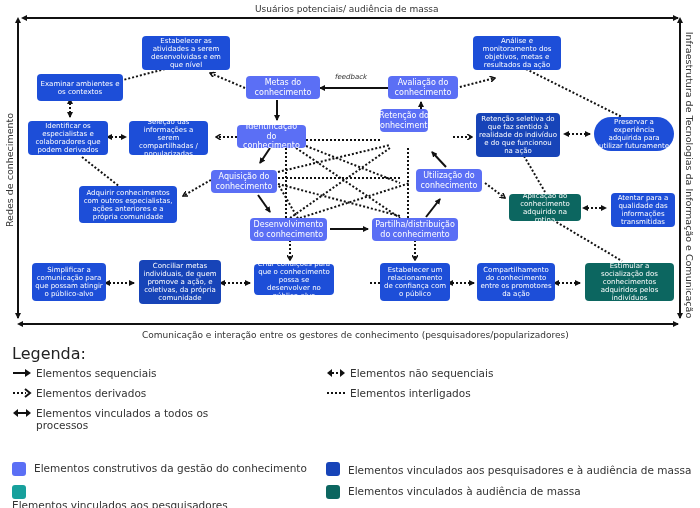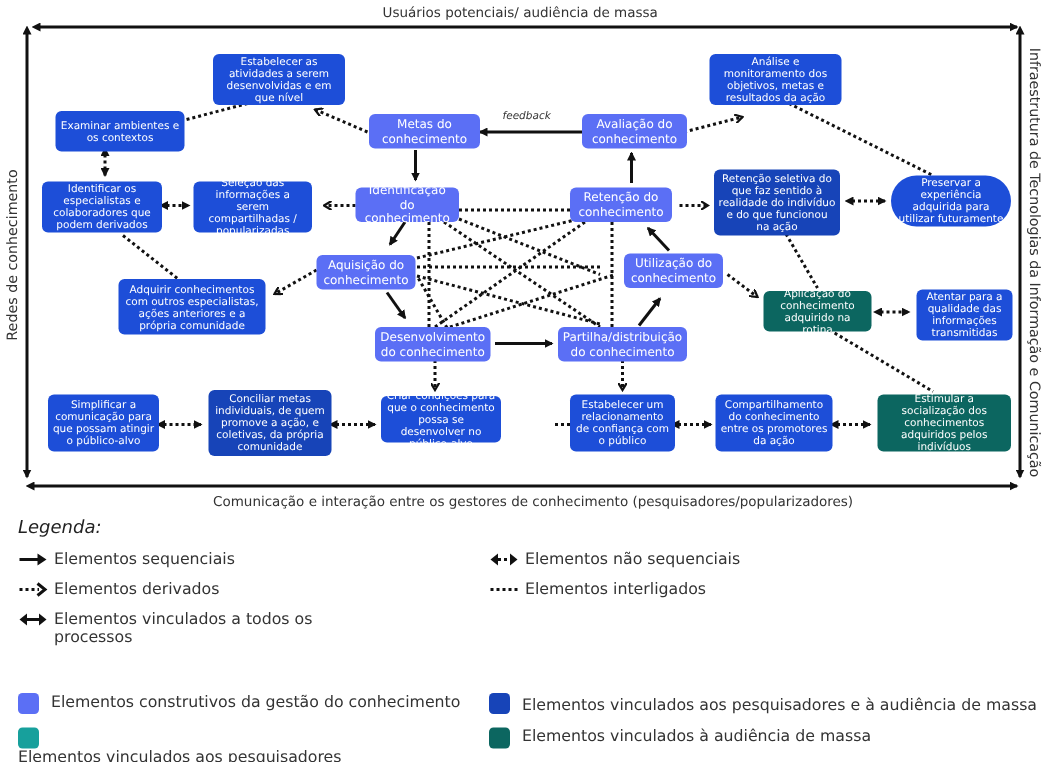--- a/index.html
+++ b/index.html
@@ -9,21 +9,21 @@
   .vlabel-left span { position: absolute; left: 50%; top: 50%; transform: translate(-50%,-50%) rotate(-90deg); white-space: nowrap; font-size: 9.5px; color: #333; }
   .vlabel-right { position: absolute; left: 682px; top: 30px; width: 14px; height: 290px; }
   .vlabel-right span { position: absolute; left: 50%; top: 50%; transform: translate(-50%,-50%) rotate(90deg); white-space: nowrap; font-size: 9.5px; color: #333; }
   .node { position: absolute; border-radius: 4px; color: #fff; font-size: 7px; line-height: 8px; text-align: center; display: flex; align-items: center; justify-content: center; padding: 1px 3px; box-sizing: border-box; }
   .c-construct { background: #5b6ff5; font-size: 8px; line-height: 9.5px; }
   .c-research { background: #1d4ed8; }
   .c-both { background: #1744b8; }
   .c-mass { background: #0c6660; }
   svg.links { position: absolute; left: 0; top: 0; }
   .feedback { position: absolute; left: 335px; top: 73px; font-size: 7px; font-style: italic; color: #333; }
-  .legend-title { position: absolute; left: 12px; top: 344px; font-size: 12px; color: #222; font-style: italic; }
+  .legend-title { position: absolute; left: 12px; top: 344px; font-size: 16px; color: #222; }
   .legend-item { position: absolute; display: flex; align-items: flex-start; font-size: 10.5px; color: #333; line-height: 12px; }
   .legend-item .sym { width: 20px; height: 12px; margin-right: 4px; flex: 0 0 auto; }
   .swatch { width: 14px; height: 14px; border-radius: 3px; margin-right: 8px; flex: 0 0 auto; }
 </style>
 </head>
 <body>
 
 <svg class="links" width="700" height="508">
   <defs>
     <marker id="ah" markerWidth="6" markerHeight="6" refX="5" refY="3" orient="auto" markerUnits="userSpaceOnUse">
@@ -103,21 +103,21 @@
   </div>
 <div class="vlabel-right">
     <span>Infraestrutura de Tecnologias da Informação e Comunicação</span>
   </div>
 
 <div class="feedback">feedback</div>
 
 <div class="node c-construct" style="left:246px; top:76px; width:74px; height:23px;">Metas do conhecimento</div>
 <div class="node c-construct" style="left:388px; top:76px; width:70px; height:23px;">Avaliação do conhecimento</div>
 <div class="node c-construct" style="left:237px; top:125px; width:69px; height:23px;">Identificação do conhecimento</div>
-<div class="node c-construct" style="left:380px; top:125px; width:68px; height:23px;">Retenção do conhecimento</div>
+<div class="node c-construct" style="left:380px; top:109px; width:48px; height:23px;">Retenção do conhecimento</div>
 <div class="node c-construct" style="left:211px; top:170px; width:66px; height:23px;">Aquisição do conhecimento</div>
 <div class="node c-construct" style="left:416px; top:169px; width:66px; height:23px;">Utilização do conhecimento</div>
 <div class="node c-construct" style="left:250px; top:218px; width:77px; height:23px;">Desenvolvimento do conhecimento</div>
 <div class="node c-construct" style="left:372px; top:218px; width:86px; height:23px;">Partilha/distribuição do conhecimento</div>
 
 <div class="node c-research" style="left:142px; top:36px; width:88px; height:34px;">Estabelecer as atividades a serem desenvolvidas e em que nível</div>
 <div class="node c-research" style="left:37px; top:74px; width:86px; height:27px;">Examinar ambientes e os contextos</div>
 <div class="node c-research" style="left:28px; top:121px; width:80px; height:34px;">Identificar os especialistas e colaboradores que podem derivados</div>
 <div class="node c-research" style="left:129px; top:121px; width:79px; height:34px;">Seleção das informações a serem compartilhadas / popularizadas</div>
 <div class="node c-research" style="left:79px; top:186px; width:98px; height:37px;">Adquirir conhecimentos com outros especialistas, ações anteriores e a própria comunidade</div>

